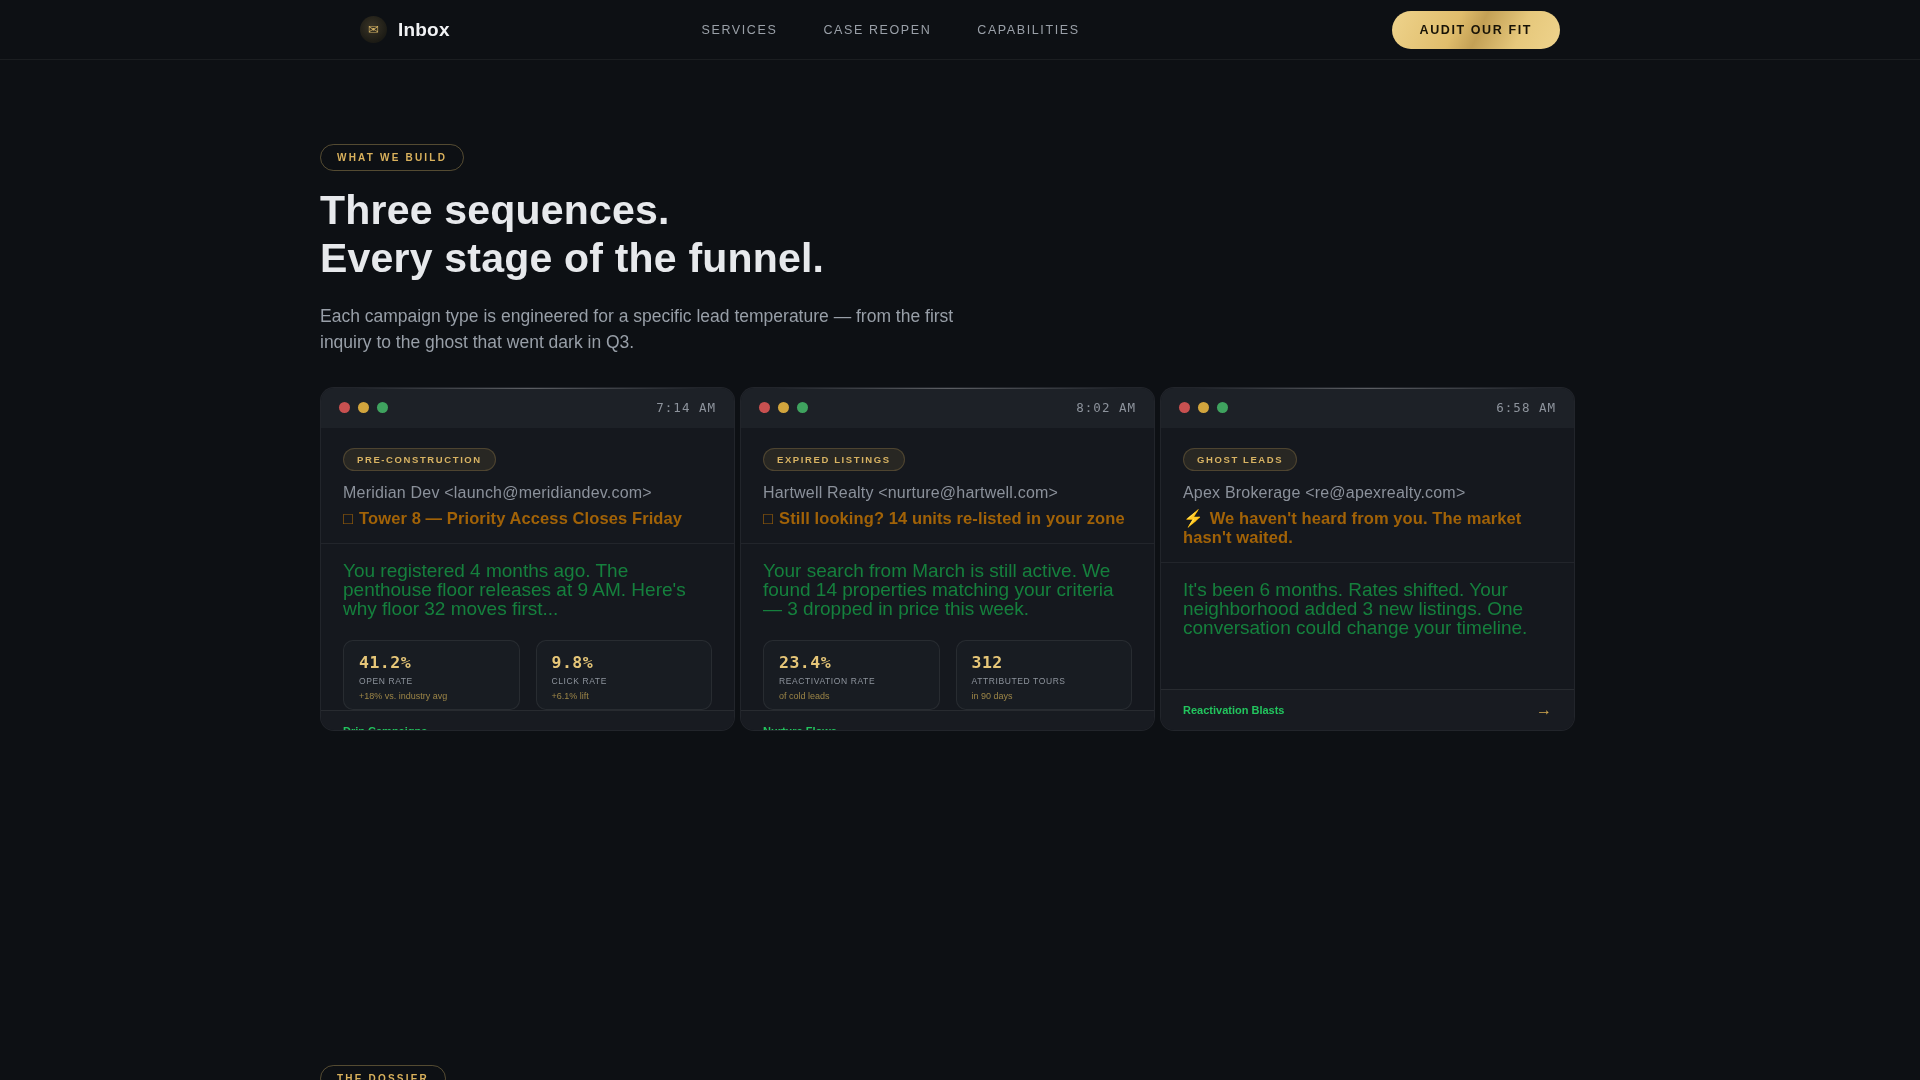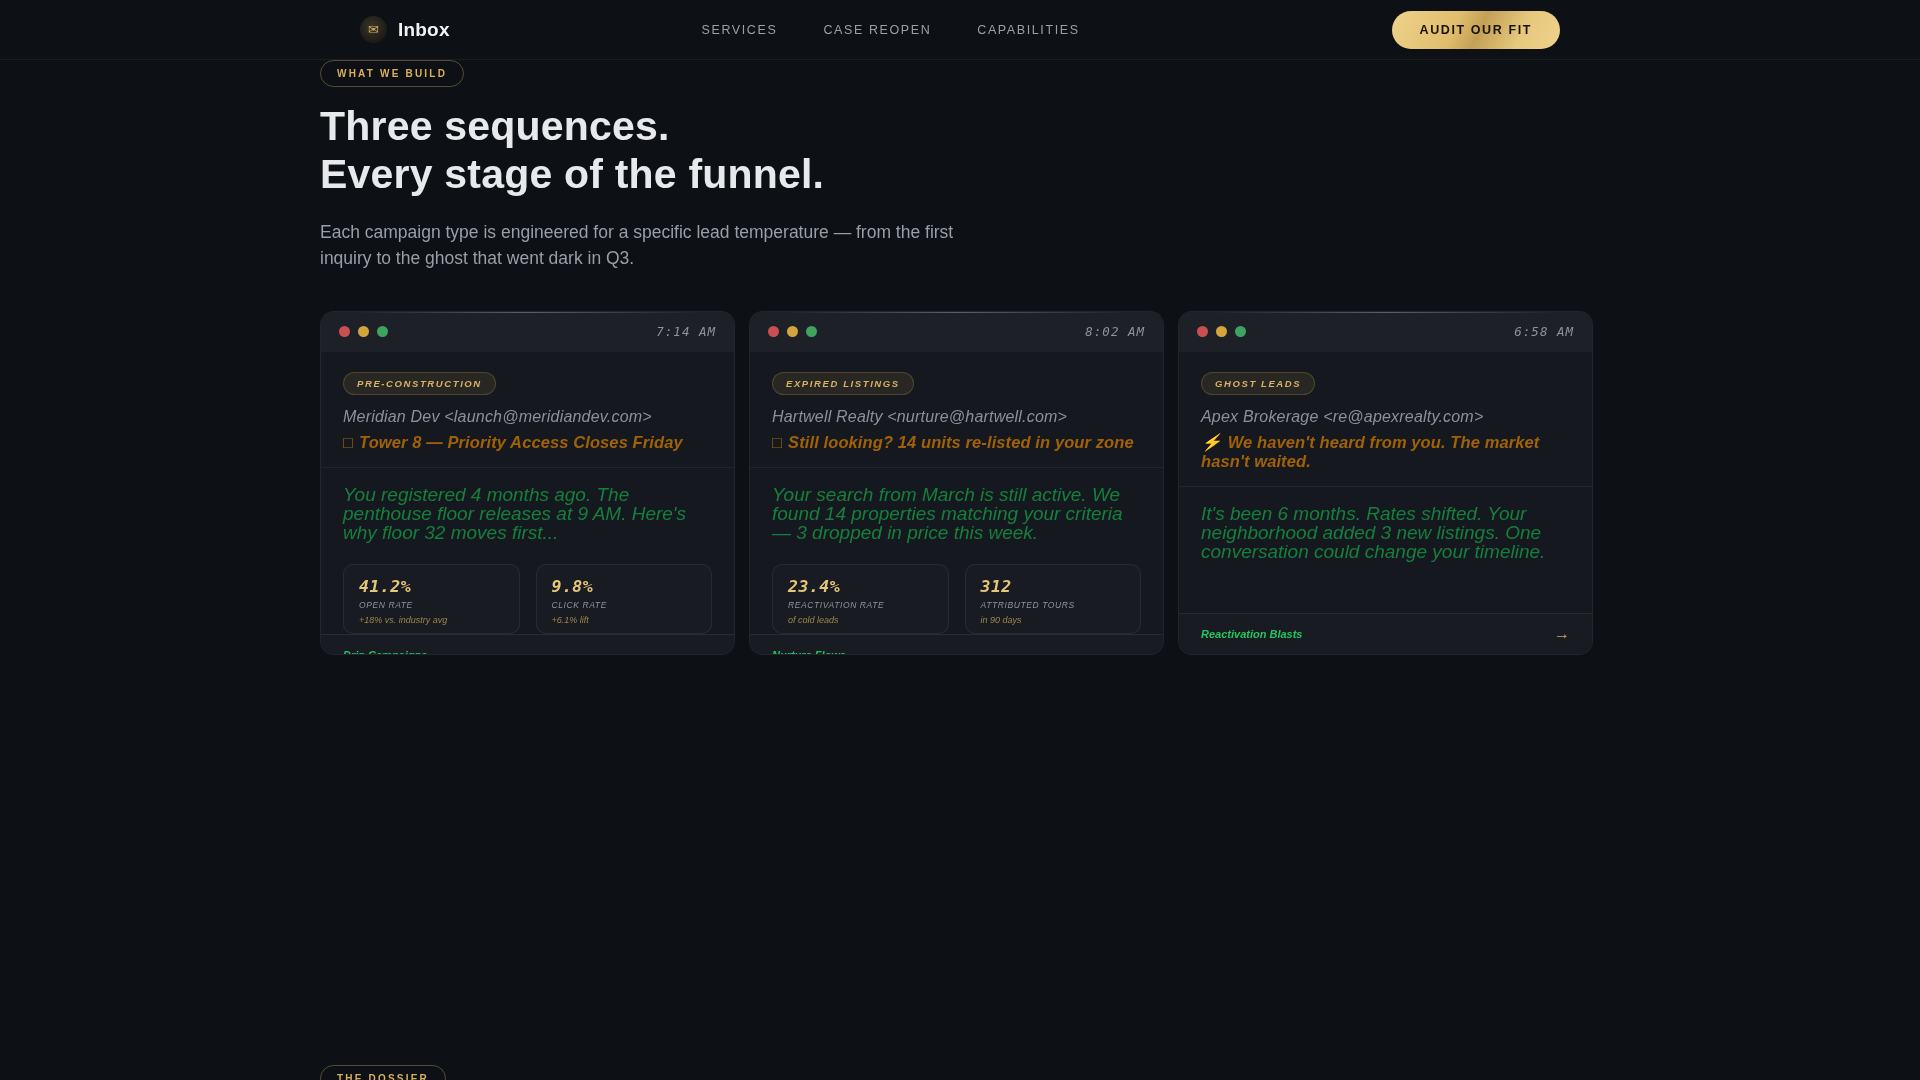--- a/index.html
+++ b/index.html
@@ -48,34 +48,34 @@
 
   
   .container { width: 1280px; margin: 0 auto; }
   .pill {
     display: inline-block;
     padding: 7px 16px;
     border: 1px solid rgba(218,185,106,0.35);
     border-radius: 999px;
     color: #d9b15c; font-size: 10px; font-weight: bold; letter-spacing: 2.2px;
   }
-  .hero-pill { }
+  .hero-pill { margin-top: 84px; }
   .hero-title {
     margin-top: 15px;
     font-size: 41px; font-weight: bold; line-height: 1.18;
     color: #e7e9ec; letter-spacing: 0.2px;
   }
   .hero-sub {
     margin-top: 20px;
     width: 670px;
     font-size: 17.5px; line-height: 26px; color: #989fa8;
   }
 
   
-  .cards { display: flex; gap: 14px; margin-top: 40px; font-style: italic; }
+  .cards { display: flex; gap: 5px; margin-top: 32px; }
   .card {
     width: 415px; height: 344px;
     background: #15181e;
     border: 1px solid rgba(255,255,255,0.06);
     border-radius: 14px;
     position: relative;
     overflow: hidden;
     display: flex; flex-direction: column;
   }
   .card::before {

